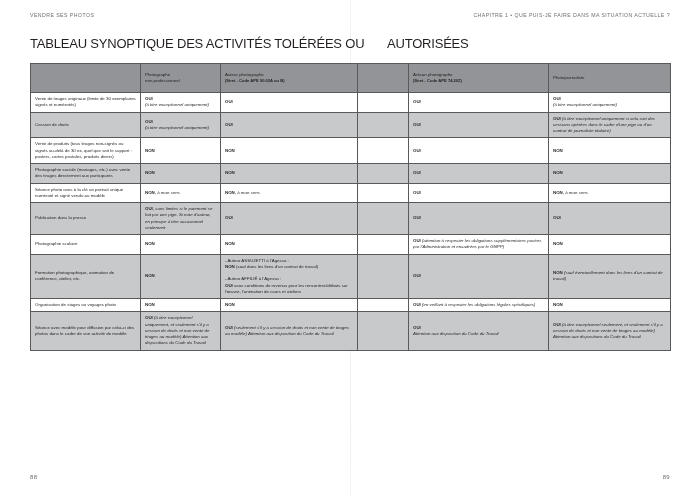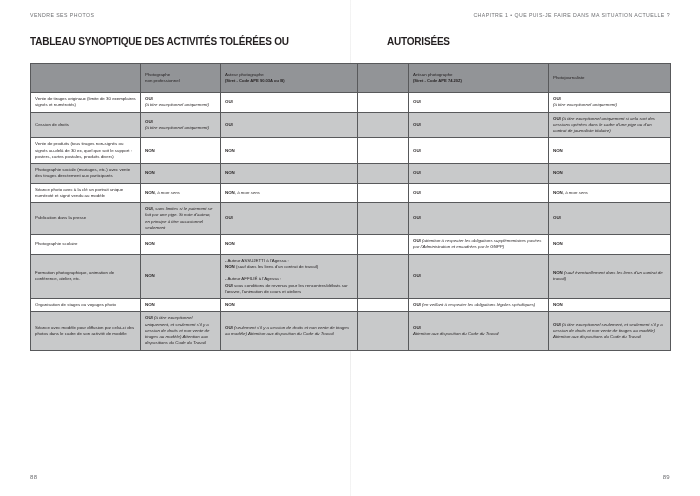--- a/index.html
+++ b/index.html
@@ -48,22 +48,22 @@
   .title-wrap {
     position: absolute;
     top: 36px;
     left: 30px;
     right: 30px;
     height: 20px;
   }
   .title-part {
     position: absolute;
     top: 0;
-    font-size: 10px;
-    font-weight: bold;
+    font-size: 13px;
+    font-weight: normal;
     letter-spacing: -0.2px;
     color: #231f20;
     white-space: nowrap;
   }
   .title-a { left: 0; }
   .title-b { left: 357px; }
 
   
   .table-wrap {
     position: absolute;

